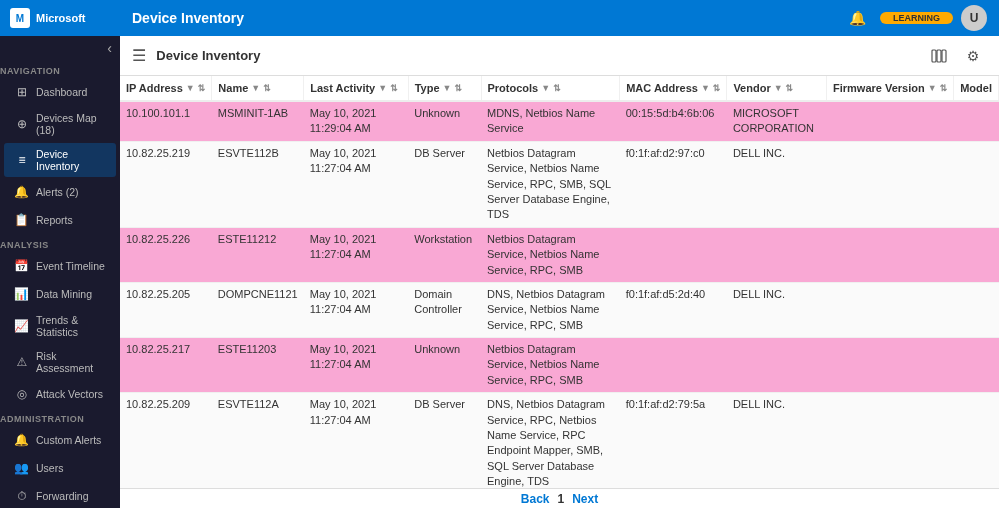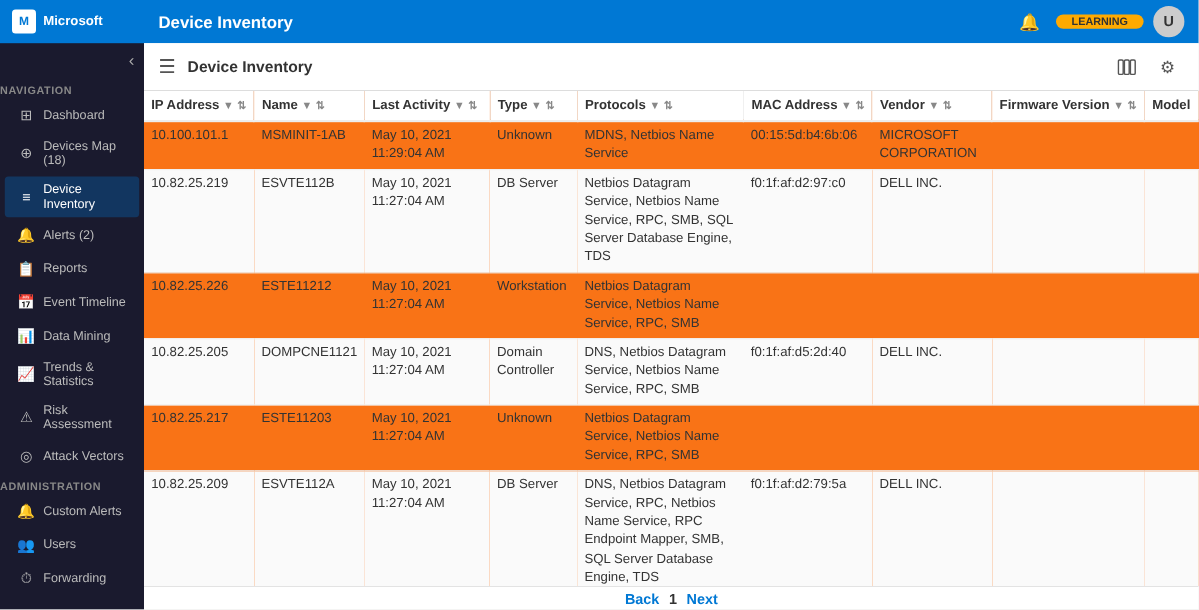--- a/index.html
+++ b/index.html
@@ -184,21 +184,21 @@
       justify-content: center;
       border-radius: 3px;
       font-size: 14px;
       color: #555;
     }
 
     
     .table-wrapper {
       flex: 1;
       overflow: auto;
-      background: #f97316;
+      background: #f9a8d4;
     }
     table {
       width: 100%;
       border-collapse: collapse;
       font-size: 11px;
     }
     thead tr {
       background: white;
       border-bottom: 2px solid #ededed;
       position: sticky;
@@ -289,20 +289,21 @@
   </div>
   <div class="sidebar-item">
     <div class="sidebar-item-icon">🔔</div>
     <span class="sidebar-item-label">Alerts (2)</span>
   </div>
   <div class="sidebar-item">
     <div class="sidebar-item-icon">📋</div>
     <span class="sidebar-item-label">Reports</span>
   </div>
 
+  <div class="sidebar-section-label">ANALYSIS</div>
 
   <div class="sidebar-item">
     <div class="sidebar-item-icon">📅</div>
     <span class="sidebar-item-label">Event Timeline</span>
   </div>
   <div class="sidebar-item">
     <div class="sidebar-item-icon">📊</div>
     <span class="sidebar-item-label">Data Mining</span>
   </div>
   <div class="sidebar-item">

